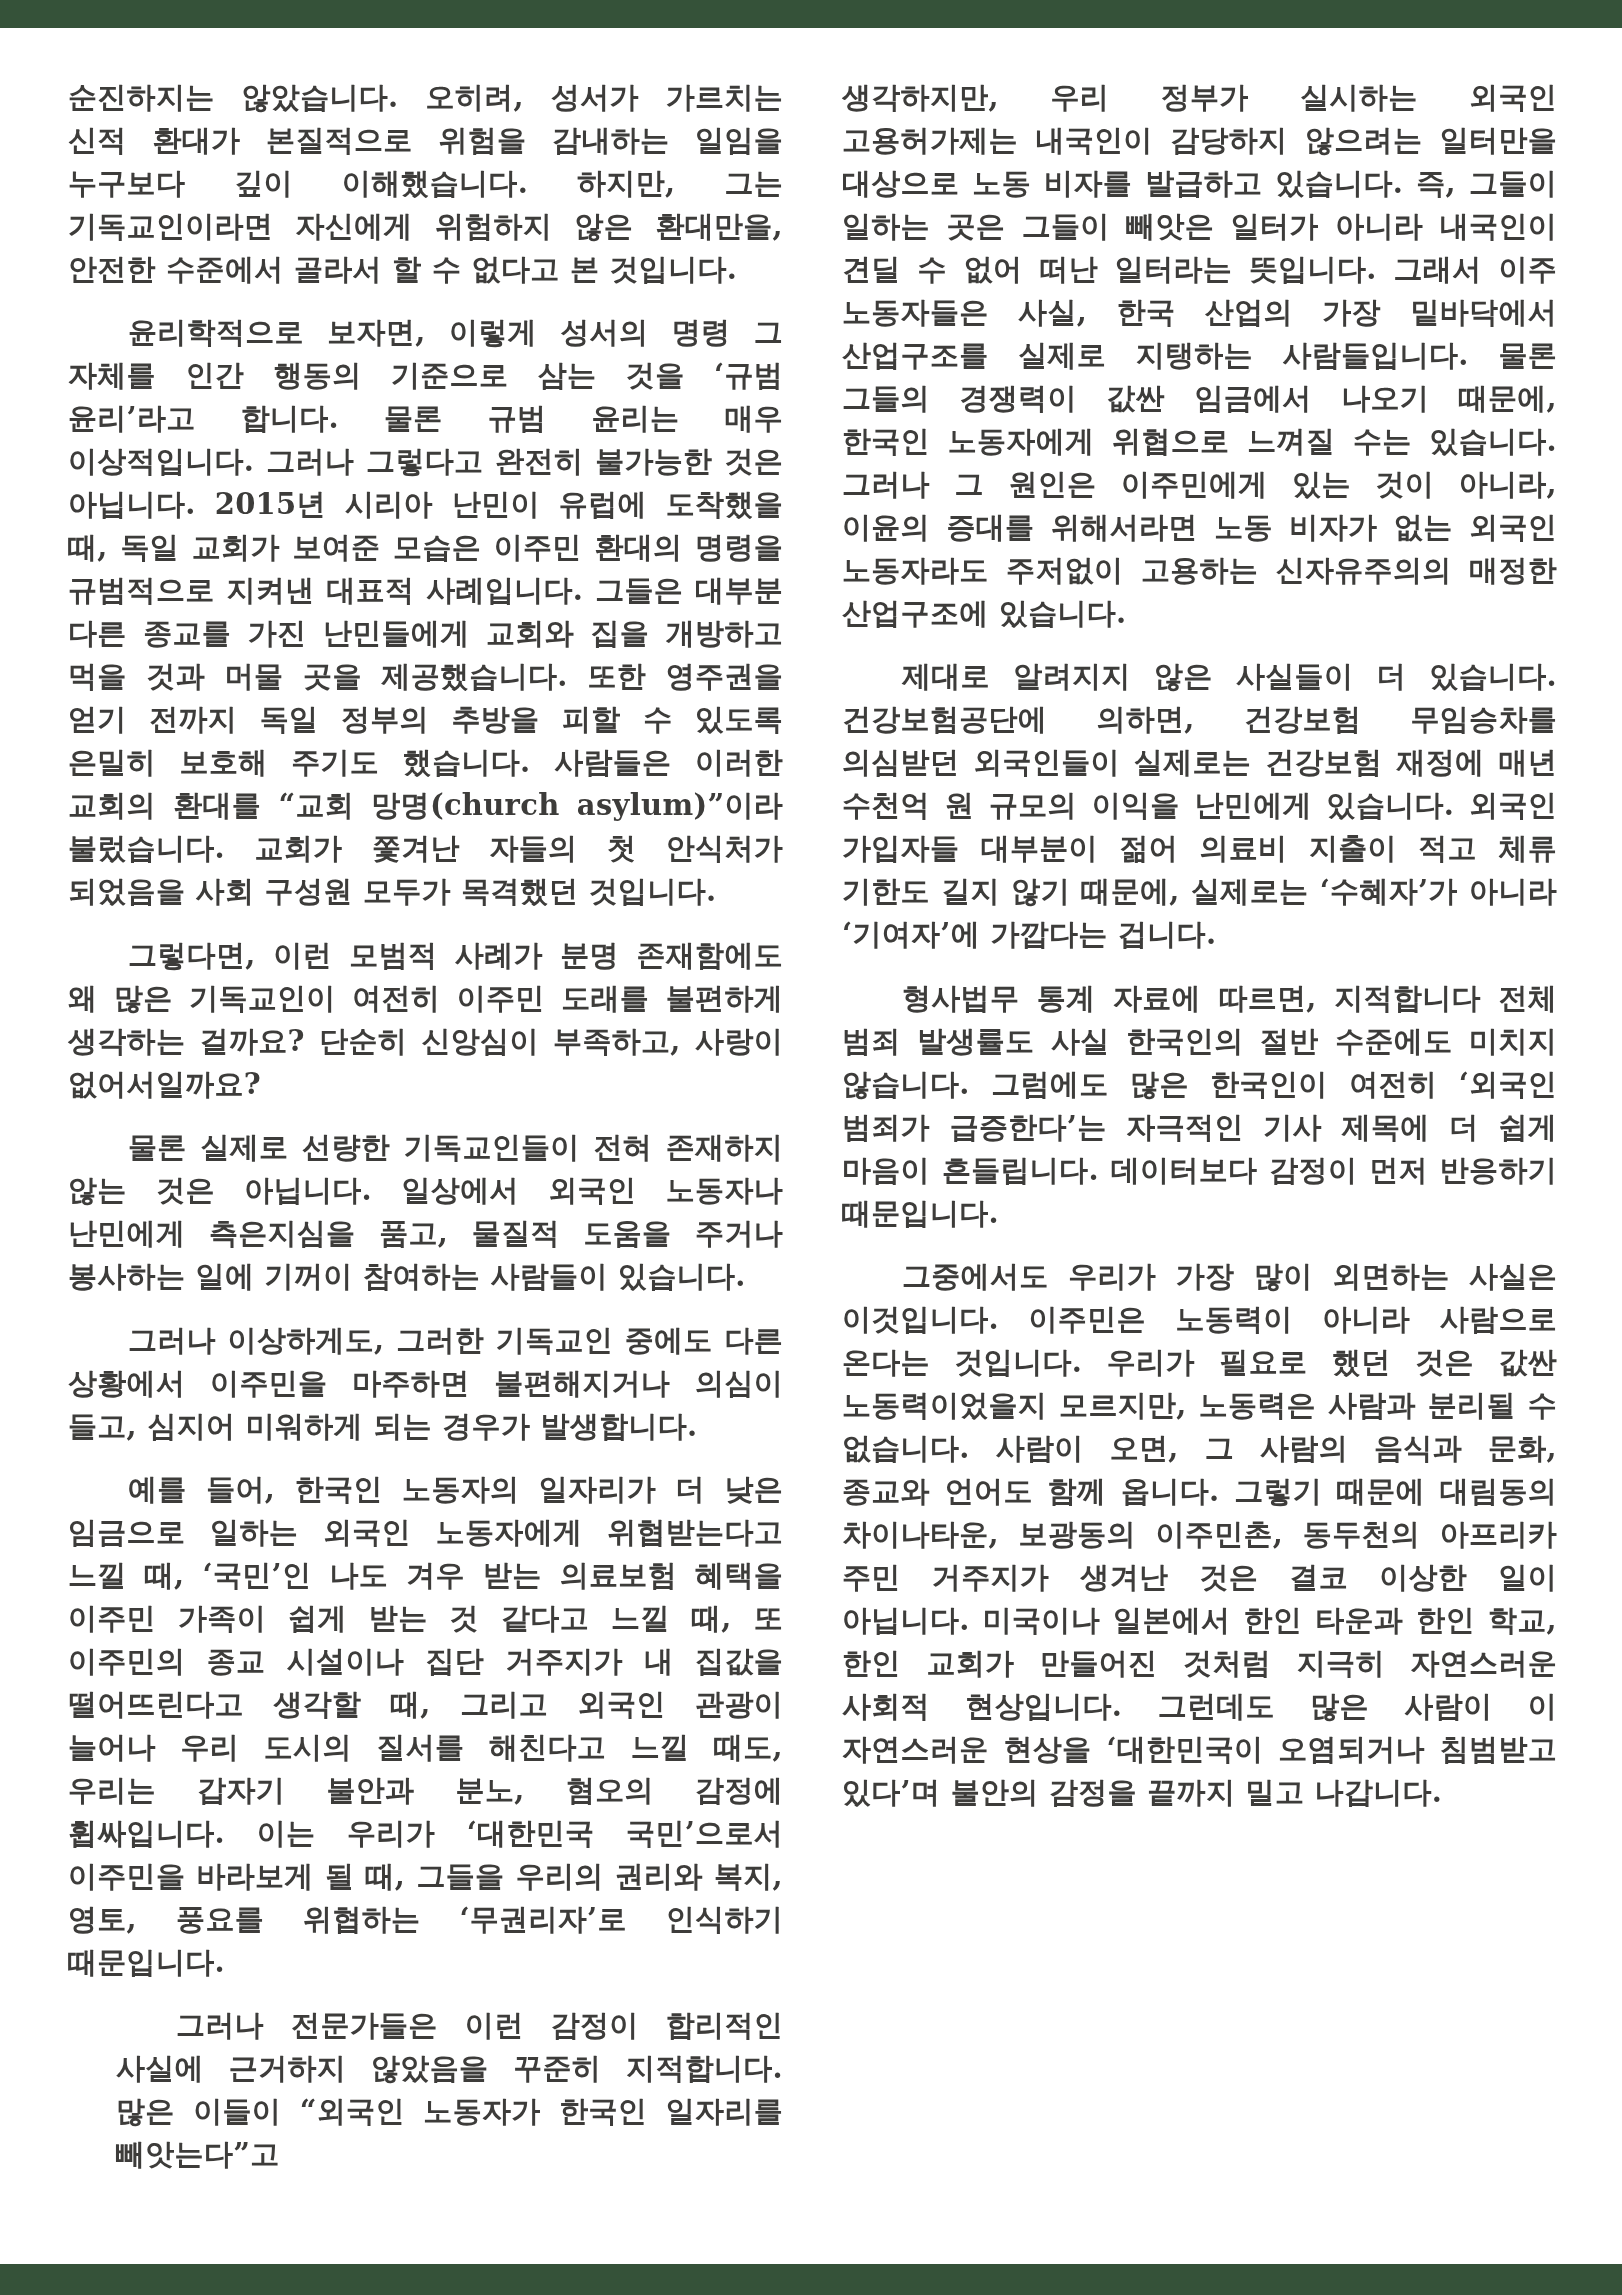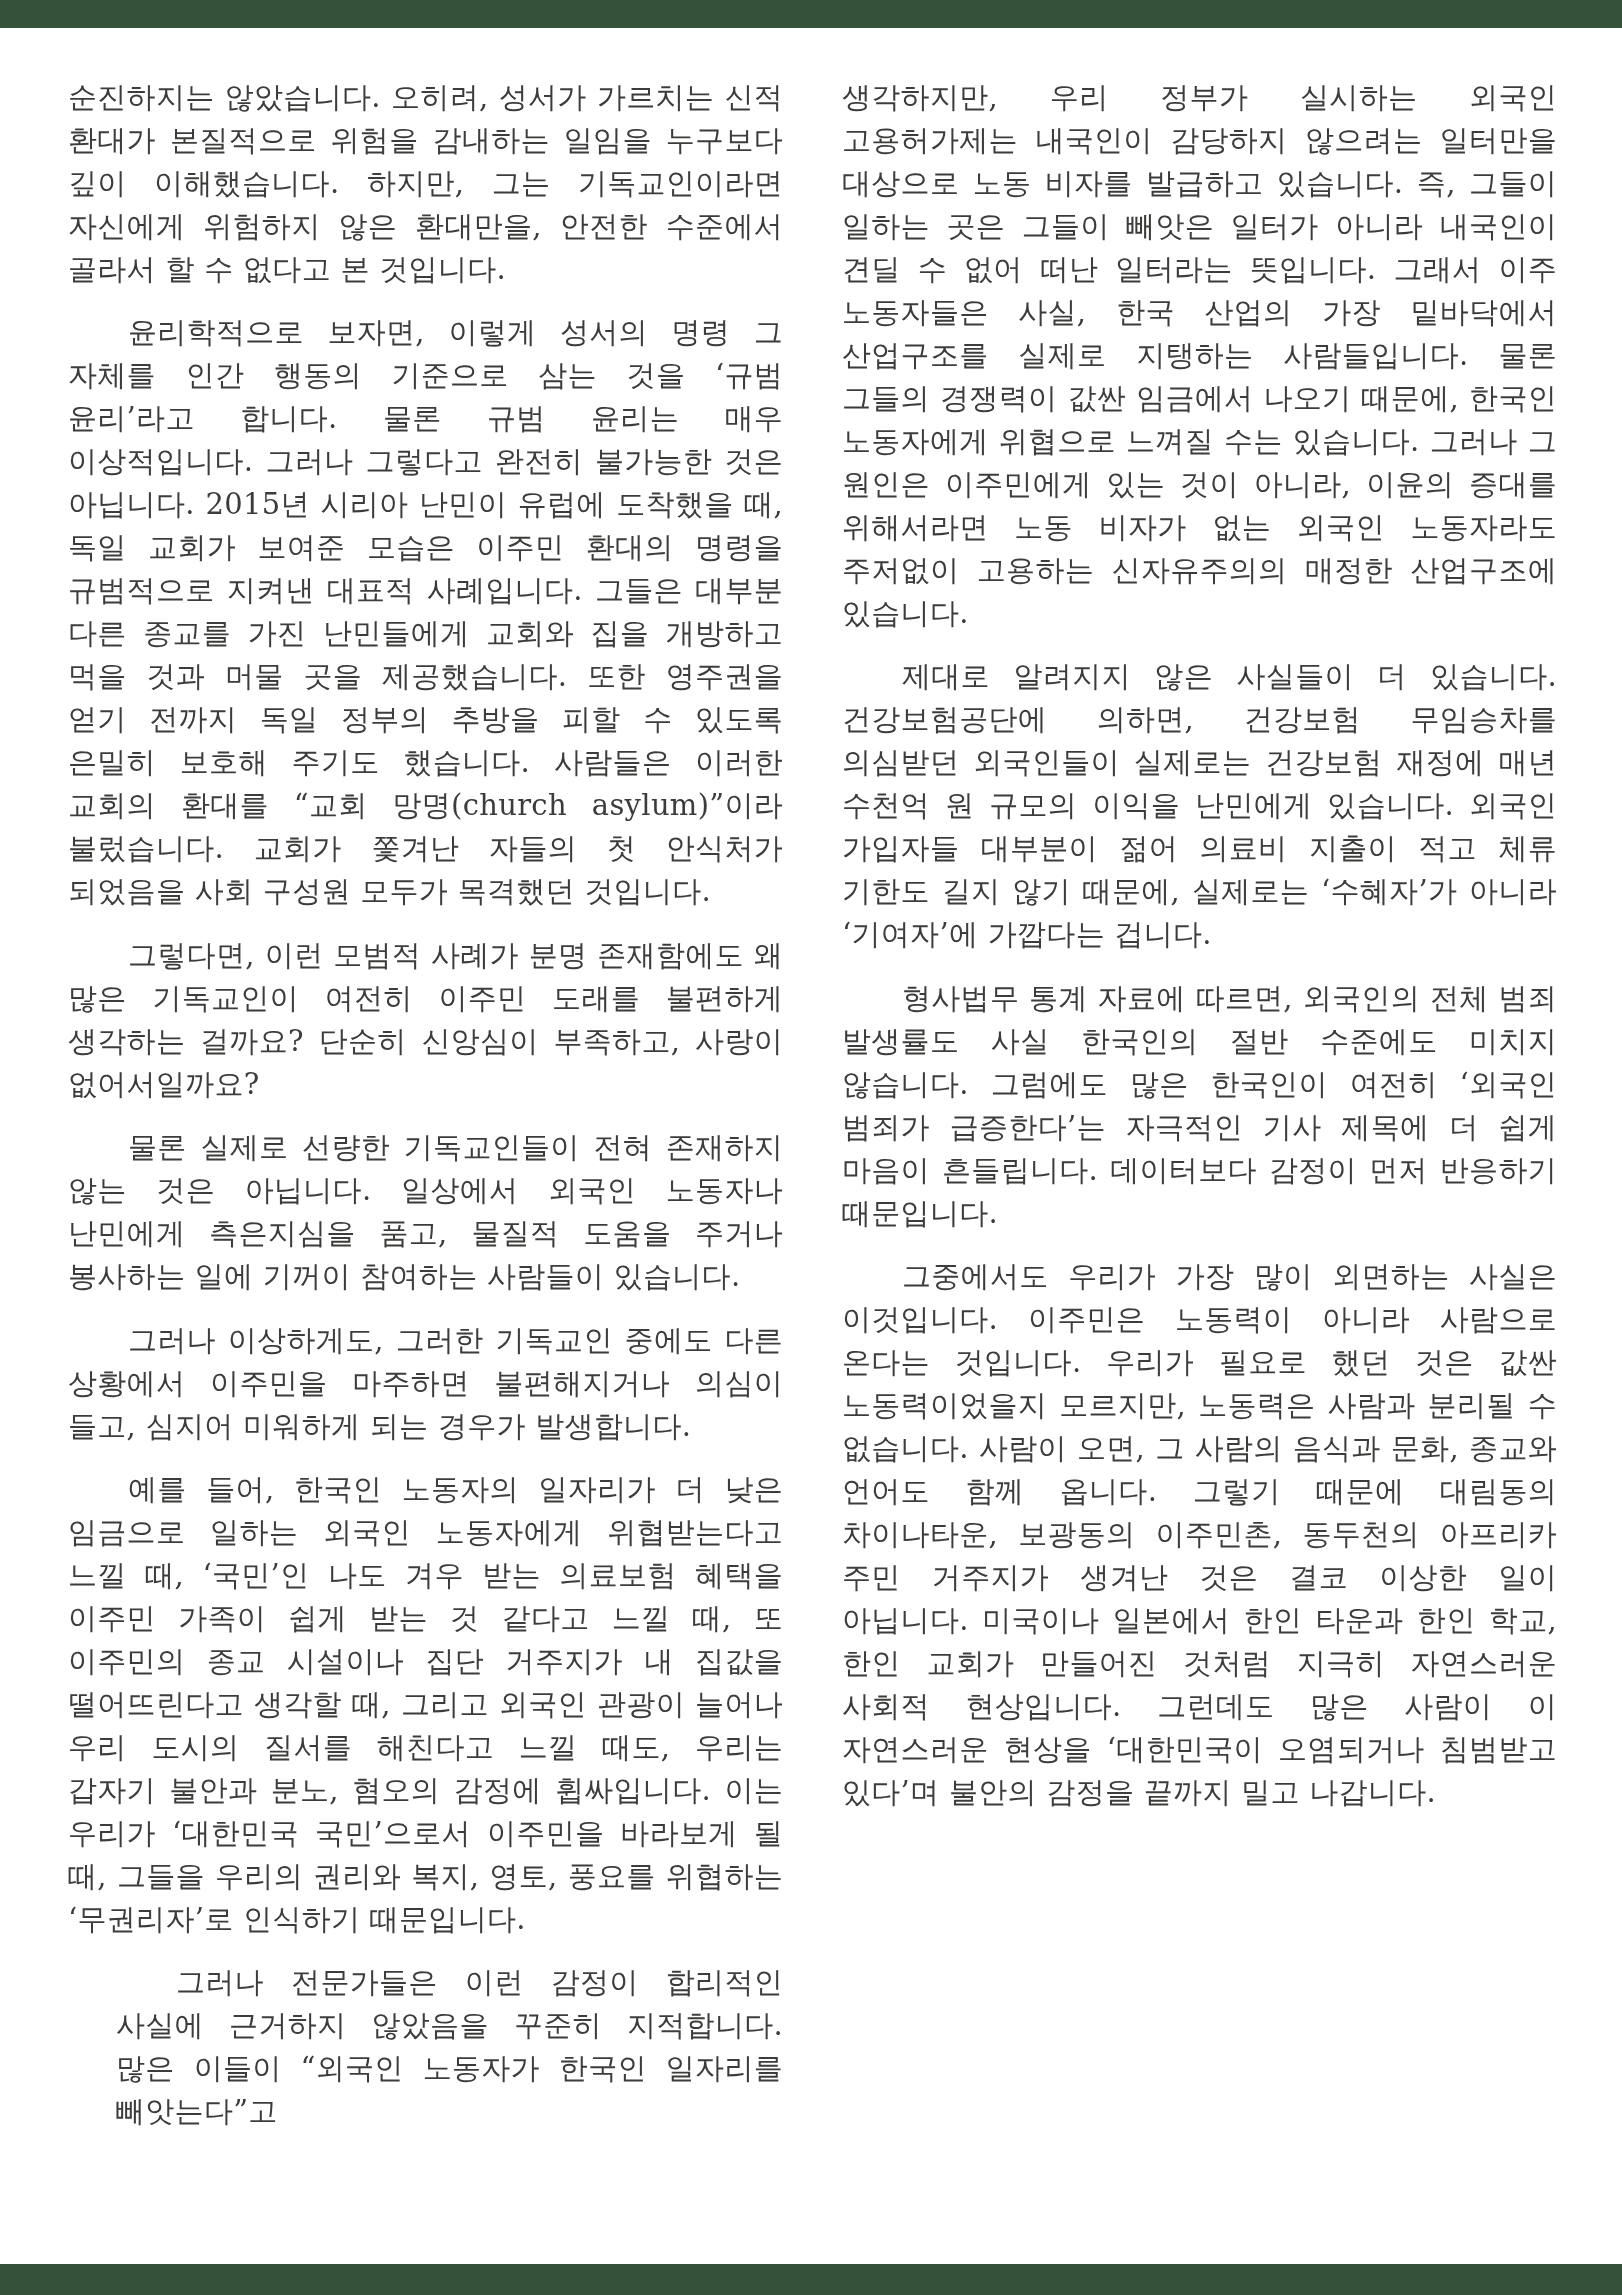--- a/index.html
+++ b/index.html
@@ -29,20 +29,21 @@
     font-size:29px;
     line-height:43px;
     color:var(--text);
     text-align:justify;
     letter-spacing:0.3px;
   }
   .col p.para{
     margin:0 0 20.4px 0;
     word-break:keep-all;
     overflow-wrap:break-word;
+    font-weight:bold;
   }
   .col p.para.indent{text-indent:60px;}
   .col p.para.justify-last{text-align-last:justify;margin-left:48px;}
 </style>
 </head>
 <body style="--green: #355239; --text: #3d3c3a; --bg: #ffffff;">
 
 <div class="band top"></div>
 
 <main class="content">
@@ -51,19 +52,19 @@
       <p class="para indent">윤리학적으로 보자면, 이렇게 성서의 명령 그 자체를 인간 행동의 기준으로 삼는 것을 ‘규범 윤리’라고 합니다. 물론 규범 윤리는 매우 이상적입니다. 그러나 그렇다고 완전히 불가능한 것은 아닙니다. 2015년 시리아 난민이 유럽에 도착했을 때, 독일 교회가 보여준 모습은 이주민 환대의 명령을 규범적으로 지켜낸 대표적 사례입니다. 그들은 대부분 다른 종교를 가진 난민들에게 교회와 집을 개방하고 먹을 것과 머물 곳을 제공했습니다. 또한 영주권을 얻기 전까지 독일 정부의 추방을 피할 수 있도록 은밀히 보호해 주기도 했습니다. 사람들은 이러한 교회의 환대를 “교회 망명(church asylum)”이라 불렀습니다. 교회가 쫓겨난 자들의 첫 안식처가 되었음을 사회 구성원 모두가 목격했던 것입니다.</p>
       <p class="para indent">그렇다면, 이런 모범적 사례가 분명 존재함에도 왜 많은 기독교인이 여전히 이주민 도래를 불편하게 생각하는 걸까요? 단순히 신앙심이 부족하고, 사랑이 없어서일까요?</p>
       <p class="para indent">물론 실제로 선량한 기독교인들이 전혀 존재하지 않는 것은 아닙니다. 일상에서 외국인 노동자나 난민에게 측은지심을 품고, 물질적 도움을 주거나 봉사하는 일에 기꺼이 참여하는 사람들이 있습니다.</p>
       <p class="para indent">그러나 이상하게도, 그러한 기독교인 중에도 다른 상황에서 이주민을 마주하면 불편해지거나 의심이 들고, 심지어 미워하게 되는 경우가 발생합니다.</p>
       <p class="para indent">예를 들어, 한국인 노동자의 일자리가 더 낮은 임금으로 일하는 외국인 노동자에게 위협받는다고 느낄 때, ‘국민’인 나도 겨우 받는 의료보험 혜택을 이주민 가족이 쉽게 받는 것 같다고 느낄 때, 또 이주민의 종교 시설이나 집단 거주지가 내 집값을 떨어뜨린다고 생각할 때, 그리고 외국인 관광이 늘어나 우리 도시의 질서를 해친다고 느낄 때도, 우리는 갑자기 불안과 분노, 혐오의 감정에 휩싸입니다. 이는 우리가 ‘대한민국 국민’으로서 이주민을 바라보게 될 때, 그들을 우리의 권리와 복지, 영토, 풍요를 위협하는 ‘무권리자’로 인식하기 때문입니다.</p>
       <p class="para indent justify-last">그러나 전문가들은 이런 감정이 합리적인 사실에 근거하지 않았음을 꾸준히 지적합니다. 많은 이들이 “외국인 노동자가 한국인 일자리를 빼앗는다”고</p>
     </div>
   <div class="col">
       <p class="para">생각하지만, 우리 정부가 실시하는 외국인 고용허가제는 내국인이 감당하지 않으려는 일터만을 대상으로 노동 비자를 발급하고 있습니다. 즉, 그들이 일하는 곳은 그들이 빼앗은 일터가 아니라 내국인이 견딜 수 없어 떠난 일터라는 뜻입니다. 그래서 이주 노동자들은 사실, 한국 산업의 가장 밑바닥에서 산업구조를 실제로 지탱하는 사람들입니다. 물론 그들의 경쟁력이 값싼 임금에서 나오기 때문에, 한국인 노동자에게 위협으로 느껴질 수는 있습니다. 그러나 그 원인은 이주민에게 있는 것이 아니라, 이윤의 증대를 위해서라면 노동 비자가 없는 외국인 노동자라도 주저없이 고용하는 신자유주의의 매정한 산업구조에 있습니다.</p>
       <p class="para indent">제대로 알려지지 않은 사실들이 더 있습니다. 건강보험공단에 의하면, 건강보험 무임승차를 의심받던 외국인들이 실제로는 건강보험 재정에 매년 수천억 원 규모의 이익을 난민에게 있습니다. 외국인 가입자들 대부분이 젊어 의료비 지출이 적고 체류 기한도 길지 않기 때문에, 실제로는 ‘수혜자’가 아니라 ‘기여자’에 가깝다는 겁니다.</p>
-      <p class="para indent">형사법무 통계 자료에 따르면, 외국인의 전체 범죄 발생률도 사실 한국인의 절반 수준에도 미치지 않습니다. 그럼에도 많은 한국인이 여전히 ‘외국인 범죄가 급증한다’는 자극적인 기사 제목에 더 쉽게 마음이 흔들립니다. 데이터보다 감정이 먼저 반응하기 때문입니다.</p>
+      <p class="para indent">형사법무 통계 자료에 따르면, 지적합니다 전체 범죄 발생률도 사실 한국인의 절반 수준에도 미치지 않습니다. 그럼에도 많은 한국인이 여전히 ‘외국인 범죄가 급증한다’는 자극적인 기사 제목에 더 쉽게 마음이 흔들립니다. 데이터보다 감정이 먼저 반응하기 때문입니다.</p>
       <p class="para indent">그중에서도 우리가 가장 많이 외면하는 사실은 이것입니다. 이주민은 노동력이 아니라 사람으로 온다는 것입니다. 우리가 필요로 했던 것은 값싼 노동력이었을지 모르지만, 노동력은 사람과 분리될 수 없습니다. 사람이 오면, 그 사람의 음식과 문화, 종교와 언어도 함께 옵니다. 그렇기 때문에 대림동의 차이나타운, 보광동의 이주민촌, 동두천의 아프리카 주민 거주지가 생겨난 것은 결코 이상한 일이 아닙니다. 미국이나 일본에서 한인 타운과 한인 학교, 한인 교회가 만들어진 것처럼 지극히 자연스러운 사회적 현상입니다. 그런데도 많은 사람이 이 자연스러운 현상을 ‘대한민국이 오염되거나 침범받고 있다’며 불안의 감정을 끝까지 밀고 나갑니다.</p>
     </div>
 </main>
 
 <div class="band bottom"></div>
 
 
 </body></html>

